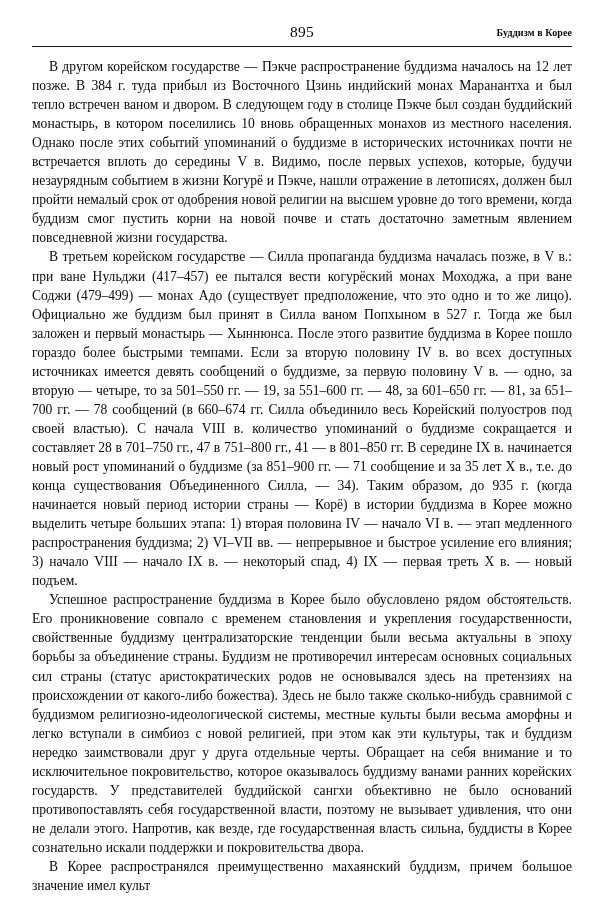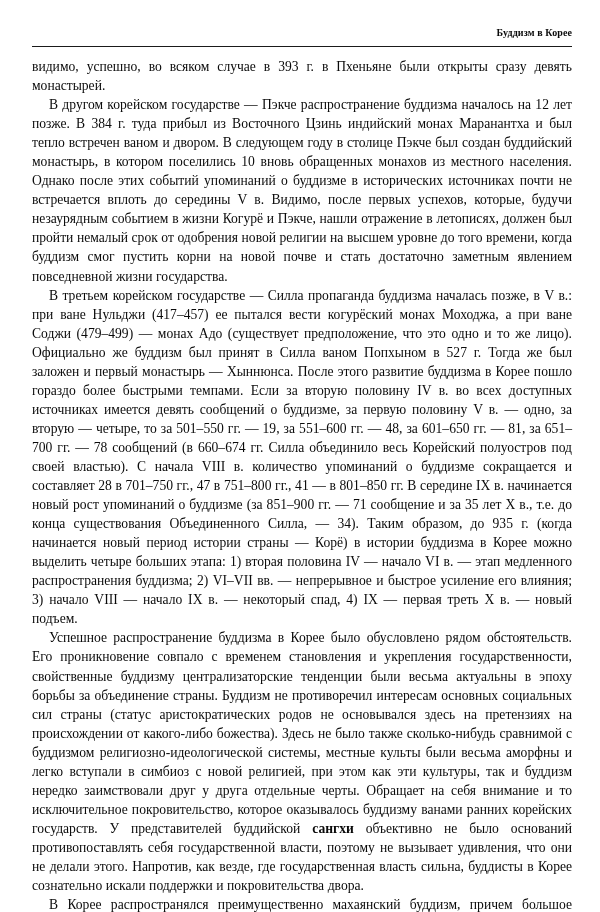--- a/index.html
+++ b/index.html
@@ -72,35 +72,35 @@
     text-align: justify;
     text-justify: inter-word;
     text-indent: 17px;
     hyphens: manual;
     word-spacing: 0.1px;
   }
   p.para.no-indent {
     text-indent: 0;
   }
   p.para b {
-    font-weight: bold;
+    font-weight: normal;
   }
 </style>
 </head>
 <body>
 
 <div class="page">
 
   <div class="running-head">
+    <div class="folio">895</div>
     <div class="head-title">Буддизм в Корее</div>
   </div>
 
   <div class="head-rule"></div>
 
   <div class="column" id="text-column">
-      <p class="para no-indent"><span>видимо, успешно, во всяком случае в 393 г. в Пхеньяне были открыты сразу девять монастырей.</span></p>
       <p class="para"><span>В другом корейском государстве — Пэкче распространение буддизма началось на 12 лет позже. В 384 г. туда прибыл из Восточного Цзинь индийский монах Маранантха и был тепло встречен ваном и двором. В следующем году в столице Пэкче был создан буддийский монастырь, в котором поселились 10 вновь обращенных монахов из местного населения. Однако после этих событий упоминаний о буддизме в исторических источниках почти не встречается вплоть до середины V в. Видимо, после первых успехов, которые, будучи незаурядным событием в жизни Когурё и Пэкче, нашли отражение в летописях, должен был пройти немалый срок от одобрения новой религии на высшем уровне до того времени, когда буддизм смог пустить корни на новой почве и стать достаточно заметным явлением повседневной жизни государства.</span></p>
       <p class="para"><span>В третьем корейском государстве — Силла пропаганда буддизма началась позже, в V в.: при ване Нульджи (417–457) ее пытался вести когурёский монах Моходжа, а при ване Соджи (479–499) — монах Адо (существует предположение, что это одно и то же лицо). Официально же буддизм был принят в Силла ваном Попхыном в 527 г. Тогда же был заложен и первый монастырь — Хыннюнса. После этого развитие буддизма в Корее пошло гораздо более быстрыми темпами. Если за вторую половину IV в. во всех доступных источниках имеется девять сообщений о буддизме, за первую половину V в. — одно, за вторую — четыре, то за 501–550 гг. — 19, за 551–600 гг. — 48, за 601–650 гг. — 81, за 651–700 гг. — 78 сообщений (в 660–674 гг. Силла объединило весь Корейский полуостров под своей властью). С начала VIII в. количество упоминаний о буддизме сокращается и составляет 28 в 701–750 гг., 47 в 751–800 гг., 41 — в 801–850 гг. В середине IX в. начинается новый рост упоминаний о буддизме (за 851–900 гг. — 71 сообщение и за 35 лет X в., т.е. до конца существования Объединенного Силла, — 34). Таким образом, до 935 г. (когда начинается новый период истории страны — Корё) в истории буддизма в Корее можно выделить четыре больших этапа: 1) вторая половина IV — начало VI в. — этап медленного распространения буддизма; 2) VI–VII вв. — непрерывное и быстрое усиление его влияния; 3) начало VIII — начало IX в. — некоторый спад, 4) IX — первая треть X в. — новый подъем.</span></p>
       <p class="para"><span>Успешное распространение буддизма в Корее было обусловлено рядом обстоятельств. Его проникновение совпало с временем становления и укрепления государственности, свойственные буддизму централизаторские тенденции были весьма актуальны в эпоху борьбы за объединение страны. Буддизм не противоречил интересам основных социальных сил страны (статус аристократических родов не основывался здесь на претензиях на происхождении от какого-либо божества). Здесь не было также сколько-нибудь сравнимой с буддизмом религиозно-идеологической системы, местные культы были весьма аморфны и легко вступали в симбиоз с новой религией, при этом как эти культуры, так и буддизм нередко заимствовали друг у друга отдельные черты. Обращает на себя внимание и то исключительное покровительство, которое оказывалось буддизму ванами ранних корейских государств. У представителей буддийской </span><b>сангхи</b><span> объективно не было оснований противопоставлять себя государственной власти, поэтому не вызывает удивления, что они не делали этого. Напротив, как везде, где государственная власть сильна, буддисты в Корее сознательно искали поддержки и покровительства двора.</span></p>
       <p class="para"><span>В Корее распространялся преимущественно махаянский буддизм, причем большое значение имел культ </span></p>
     </div>
 
 </div>
 
 </body></html>

